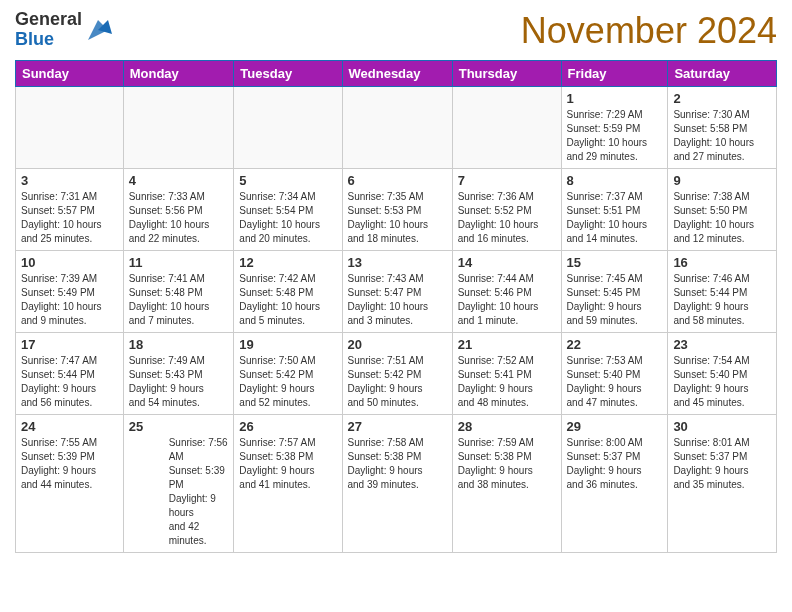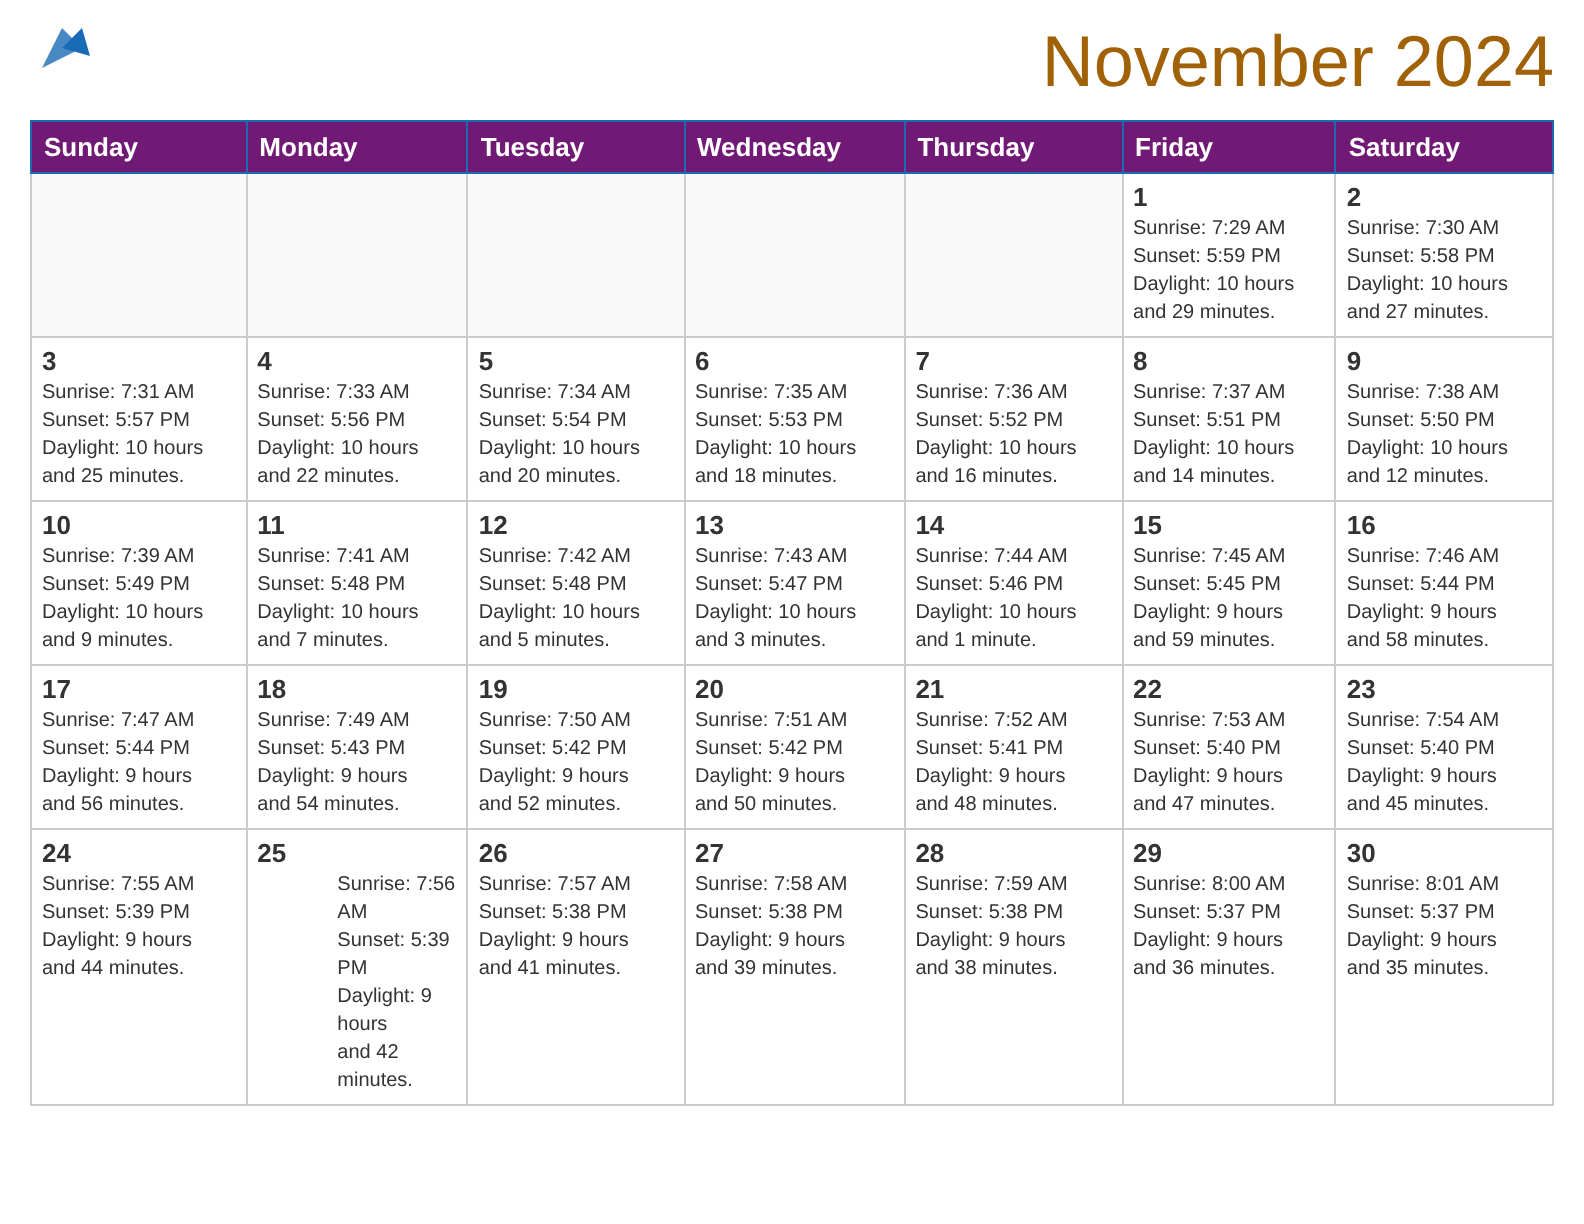--- a/index.html
+++ b/index.html
@@ -9,21 +9,21 @@
     .logo { display: flex; align-items: center; }
     .logo-text { font-size: 18px; font-weight: bold; line-height: 1.1; }
     .logo-text .general { color: #333; }
     .logo-text .blue { color: #1a6bb5; }
     .logo-icon { width: 28px; height: 28px; margin-left: 2px; }
     .title-block { text-align: right; }
     .month-title { font-size: 36px; color: #a16207; font-weight: normal; }
     .location { font-size: 15px; color: #555; }
     .calendar { width: 100%; border-collapse: collapse; }
     .calendar th {
-      background-color: #701a75;
+      background-color: #a21caf;
       color: #fff;
       text-align: left;
       padding: 5px 6px;
       font-size: 13px;
       border: 1px solid #1a6bb5;
     }
     .calendar td {
       border: 1px solid #ccc;
       vertical-align: top;
       padding: 4px 5px;
@@ -39,20 +39,24 @@
     tr.week td { height: 80px; }
   </style>
 </head>
 <body>
 
 <div class="container">
   <div class="header">
     <div class="logo">
       <div>
         <div style="display:flex;align-items:center;">
+          <span class="logo-text">
+            <span class="general">General</span><br>
+            <span class="blue">Blue</span>
+          </span>
           <svg class="logo-icon" viewBox="0 0 28 28">
             <polygon points="4,24 14,4 24,14" fill="#1a6bb5" opacity="0.8"></polygon>
             <polygon points="14,14 24,4 28,18" fill="#1a6bb5"></polygon>
           </svg>
         </div>
       </div>
     </div>
     <div class="title-block">
       <div class="month-title">November 2024</div>
     </div>

